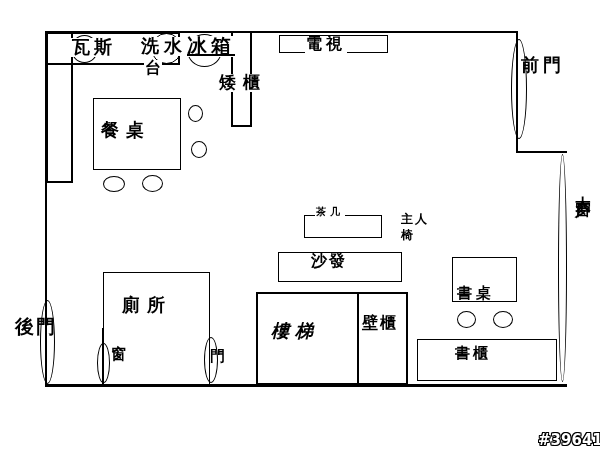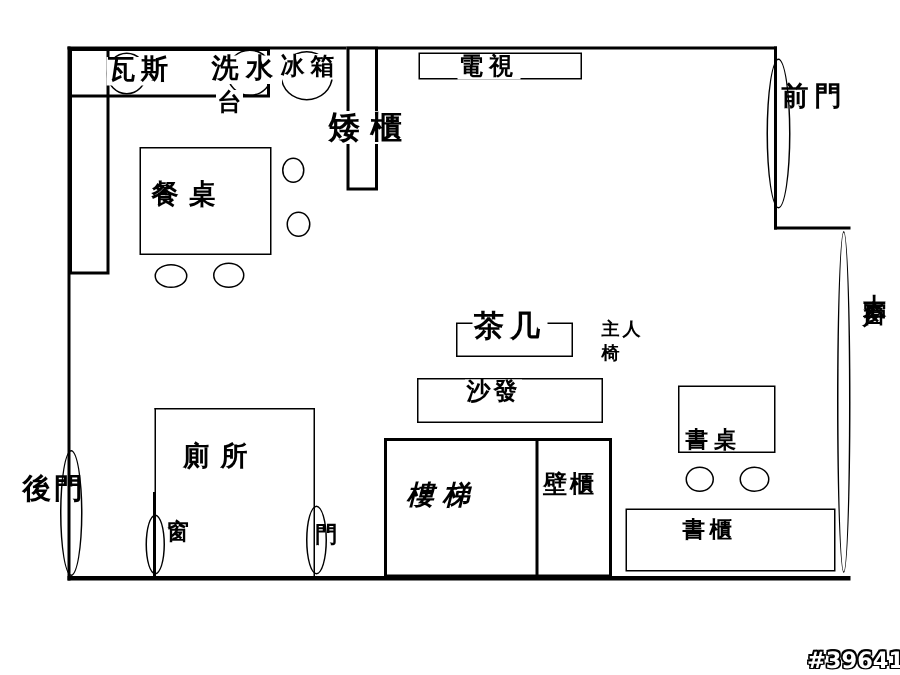--- a/index.html
+++ b/index.html
@@ -70,27 +70,27 @@
   <div class="oval" style="left:97px;top:343px;width:13px;height:40px;"></div>
   <div class="oval" style="left:204px;top:337px;width:14px;height:46px;"></div>
 
   <div class="oval" style="left:511px;top:39px;width:16px;height:100px;"></div>
   <div class="oval" style="left:40px;top:300px;width:15px;height:84px;"></div>
   <div class="oval" style="left:558px;top:154px;width:9px;height:228px;"></div>
 
   <div class="lbl halo" style="left:71px;top:38px;font-size:18px;letter-spacing:4px;">瓦斯</div>
   <div class="lbl halo" style="left:140px;top:37px;font-size:18px;letter-spacing:5px;">洗水</div>
   <div class="lbl halo" style="left:144px;top:60px;font-size:16px;">台</div>
-  <div class="lbl halo" style="left:186px;top:36px;font-size:16px;letter-spacing:4px;">冰箱</div>
-  <div class="lbl halo" style="left:218px;top:74px;font-size:21px;letter-spacing:7px;">矮櫃</div>
+  <div class="lbl halo" style="left:186px;top:36px;font-size:20px;letter-spacing:4px;text-decoration:underline;">冰箱</div>
+  <div class="lbl halo" style="left:218px;top:74px;font-size:17px;letter-spacing:7px;">矮櫃</div>
   <div class="lbl halo" style="left:305px;top:36px;font-size:16px;letter-spacing:4px;text-align:right;">電視</div>
   <div class="lbl" style="left:521px;top:56px;font-size:18px;letter-spacing:4px;">前門</div>
   <div class="lbl vtext" style="left:574px;top:183px;font-size:16px;">大窗戶</div>
   <div class="lbl" style="left:101px;top:121px;font-size:18px;letter-spacing:7px;">餐桌</div>
-  <div class="lbl halo" style="left:315px;top:207px;font-size:20px;letter-spacing:4px;">茶几</div>
+  <div class="lbl halo" style="left:315px;top:207px;font-size:10px;letter-spacing:4px;">茶几</div>
   <div class="lbl" style="left:401px;top:213px;font-size:12px;letter-spacing:2px;">主人</div>
   <div class="lbl" style="left:401px;top:229px;font-size:12px;">椅</div>
   <div class="lbl halo" style="left:310px;top:253px;font-size:16px;letter-spacing:2px;">沙發</div>
   <div class="lbl" style="left:457px;top:262px;font-size:15px;letter-spacing:4px;margin-top:24px;">書桌</div>
   <div class="lbl" style="left:122px;top:296px;font-size:18px;letter-spacing:7px;text-align:center;">廁所</div>
   <div class="lbl" style="left:111px;top:347px;font-size:15px;">窗</div>
   <div class="lbl" style="left:210px;top:349px;font-size:15px;">門</div>
   <div class="lbl" style="left:15px;top:317px;font-size:19px;letter-spacing:2px;">後門</div>
   <div class="lbl" style="left:271px;top:322px;font-size:18px;letter-spacing:6px;font-style:italic;">樓梯</div>
   <div class="lbl" style="left:362px;top:315px;font-size:16px;letter-spacing:2px;">壁櫃</div>

